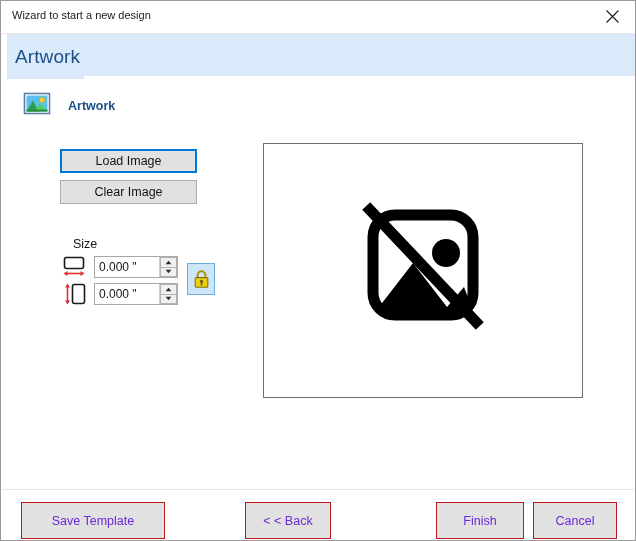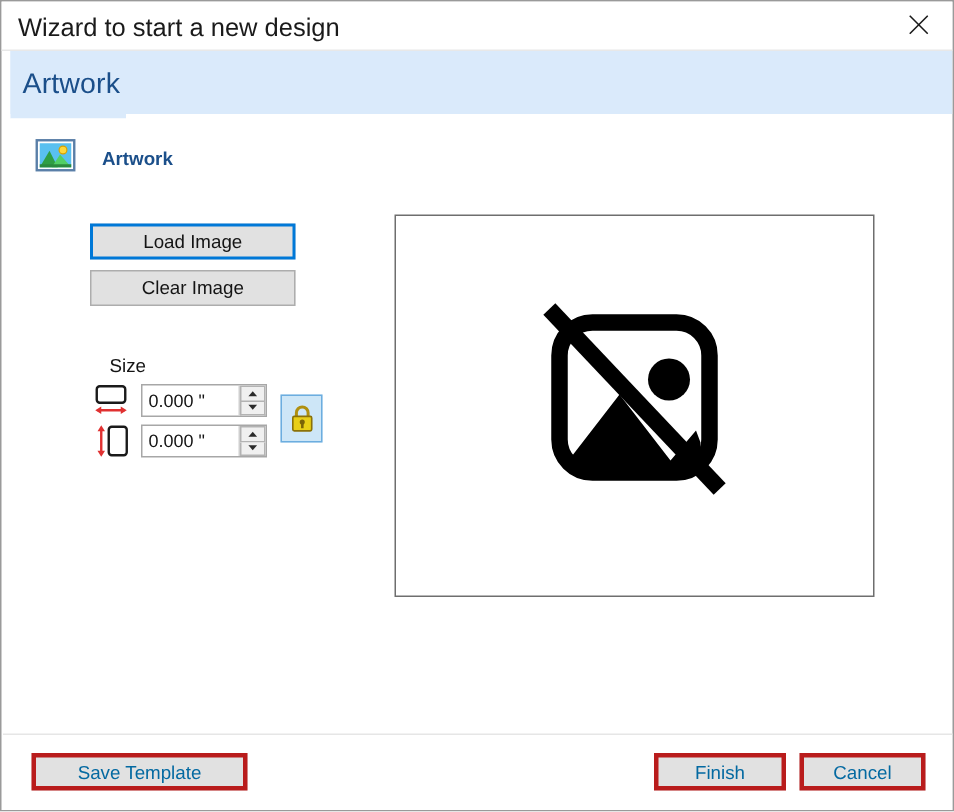--- a/index.html
+++ b/index.html
@@ -28,21 +28,21 @@
     left: 0; top: 0;
     width: 634px;
     height: 32px;
     background: #ffffff;
     border-bottom: 1px solid #e8e8e8;
   }
   #title-text {
     position: absolute;
     left: 11px;
     top: 8px;
-    font-size: 17px;
+    font-size: 11px;
     color: #1a1a1a;
     white-space: nowrap;
   }
   #close-btn {
     position: absolute;
     right: 0px;
     top: 0px;
     width: 45px;
     height: 31px;
     display: flex;
@@ -231,30 +231,30 @@
     bottom: 0px;
     width: 633px;
     height: 50px;
     background: #ffffff;
     border-top: 1px solid #e6e6e6;
   }
   .fbtn {
     position: absolute;
     box-sizing: border-box;
     background: #e1e1e1;
-    border: 3px solid #b91c1c;
+    border: 1px solid #b91c1c;
     font-family: "Liberation Sans", sans-serif;
     font-size: 12.5px;
-    color: #0369a1;
+    color: #6d28d9;
     display: flex;
     align-items: center;
     justify-content: center;
     cursor: default;
     user-select: none;
-    height: 25px;
+    height: 37px;
     top: 12px;
   }
   #btn-save   { left: 19px;  width: 144px; }
   #btn-back   { left: 243px; width: 86px; }
   #btn-next   { left: 338px; width: 88px; }
   #btn-finish { left: 434px; width: 88px; }
   #btn-cancel { left: 531px; width: 84px; }
 </style>
 </head>
 <body>
@@ -357,17 +357,18 @@
     <svg width="160" height="160" viewBox="0 0 160 160">
       <path d="M30 46 a22 22 0 0 1 22 -22 h56 a22 22 0 0 1 22 22 v56 a22 22 0 0 1 -22 22 h-56 a22 22 0 0 1 -22 -22 z" fill="none" stroke="#000000" stroke-width="11"></path>
       <circle cx="103" cy="62" r="14" fill="#000000"></circle>
       <path d="M36 116 L70 72 L104 116 L121 96 L124 104 L124 112 a14 14 0 0 1 -14 14 h-60 a14 14 0 0 1 -14 -10 z" fill="#000000"></path>
       <line x1="27" y1="19" x2="133" y2="131" stroke="#000000" stroke-width="11" stroke-linecap="square"></line>
     </svg>
   </div>
 
   <div id="footer">
     <button class="fbtn" id="btn-save">Save Template</button>
+    <button class="fbtn" id="btn-back">&lt; &lt; Back</button>
     <button class="fbtn" id="btn-finish">Finish</button>
     <button class="fbtn" id="btn-cancel">Cancel</button>
   </div>
 
 </div>
 
 </body></html>

